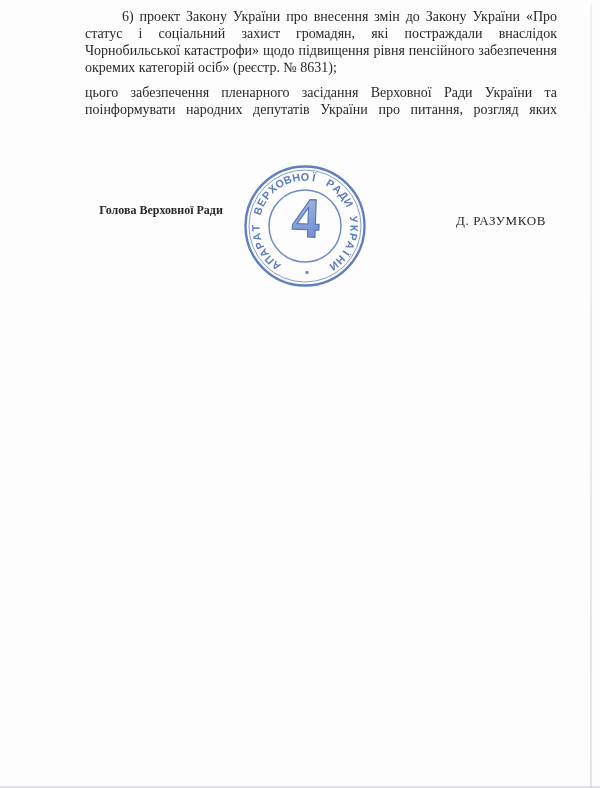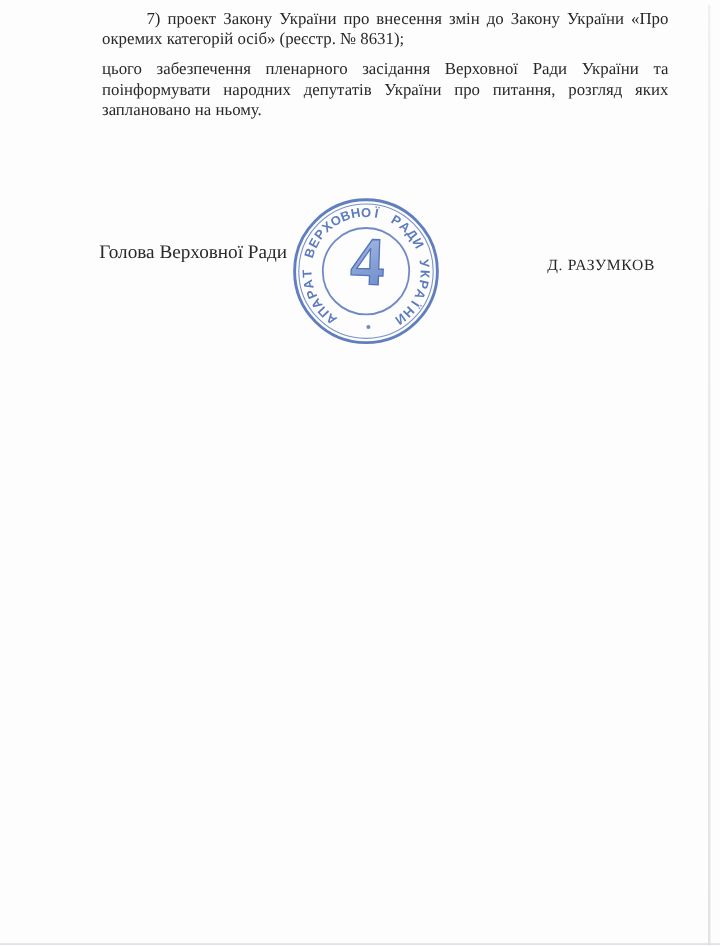--- a/index.html
+++ b/index.html
@@ -38,23 +38,24 @@
   .para { margin: 0; padding: 0; }
   .para + .para { margin-top: 8px; }
   .line { display: block; }
   .line.j { text-align: justify; text-align-last: justify; }
   .line.indent { padding-left: 37px; }
   .signature-title {
     position: absolute;
     left: 76px;
     top: 202px;
     width: 170px;
-    font-size: 16px;
+    font-size: 12px;
     line-height: 17.5px;
     text-align: center;
+    font-weight: bold;
   }
   .signature-name {
     position: absolute;
     left: 436px;
     top: 213px;
     width: 130px;
     font-size: 13px;
     letter-spacing: 0.6px;
     text-align: center;
     white-space: nowrap;
@@ -77,27 +78,28 @@
 </head>
 <body>
 
 <div class="page">
 
   <div class="scan-edge-right"></div>
   <div class="scan-edge-bottom"></div>
 
   <div class="body-text">
     <p class="para">
-      <span class="line j indent">7) проект Закону України про внесення змін до Закону України «Про</span>
+      <span class="line j indent">6) проект Закону України про внесення змін до Закону України «Про</span>
+      <span class="line j">статус і соціальний захист громадян, які постраждали внаслідок</span>
+      <span class="line j">Чорнобильської катастрофи» щодо підвищення рівня пенсійного забезпечення</span>
       <span class="line">окремих категорій осіб» (реєстр. № 8631);</span>
     </p>
     <p class="para">
       <span class="line j">цього забезпечення пленарного засідання Верховної Ради України та</span>
       <span class="line j">поінформувати народних депутатів України про питання, розгляд яких</span>
-      <span class="line">заплановано на ньому.</span>
     </p>
   </div>
 
   <div class="signature-title">
     <span class="line">Голова Верховної Ради</span>
   </div>
 
   <div class="signature-name">Д. РАЗУМКОВ</div>
 
   <div class="stamp">

